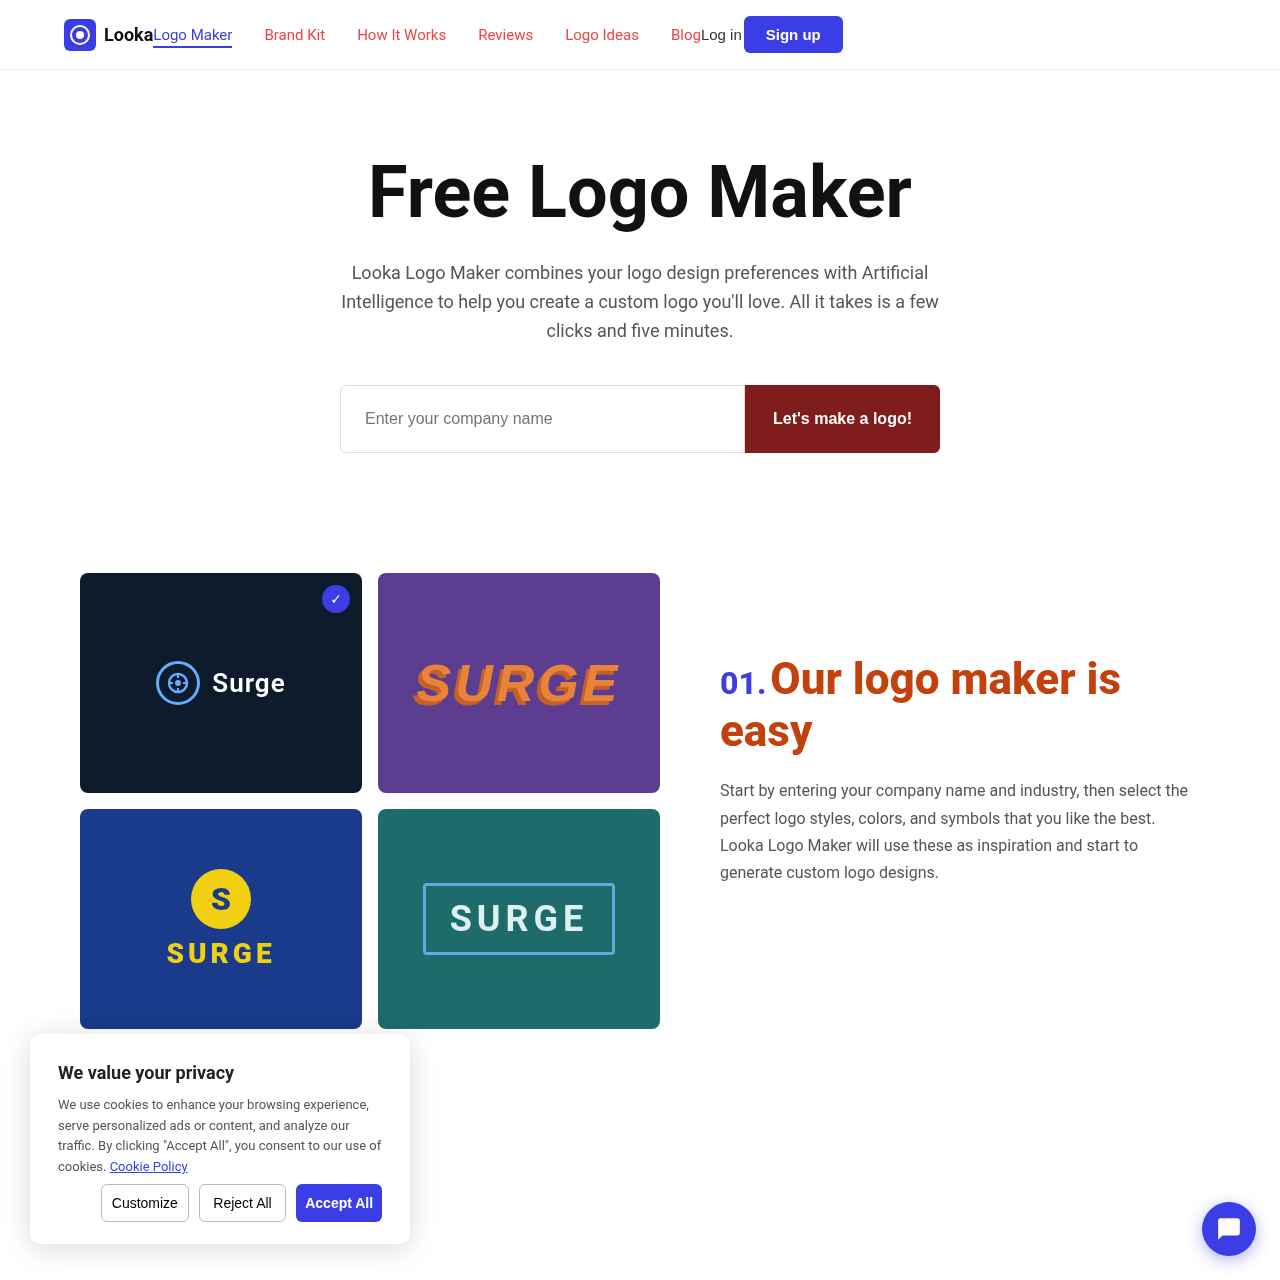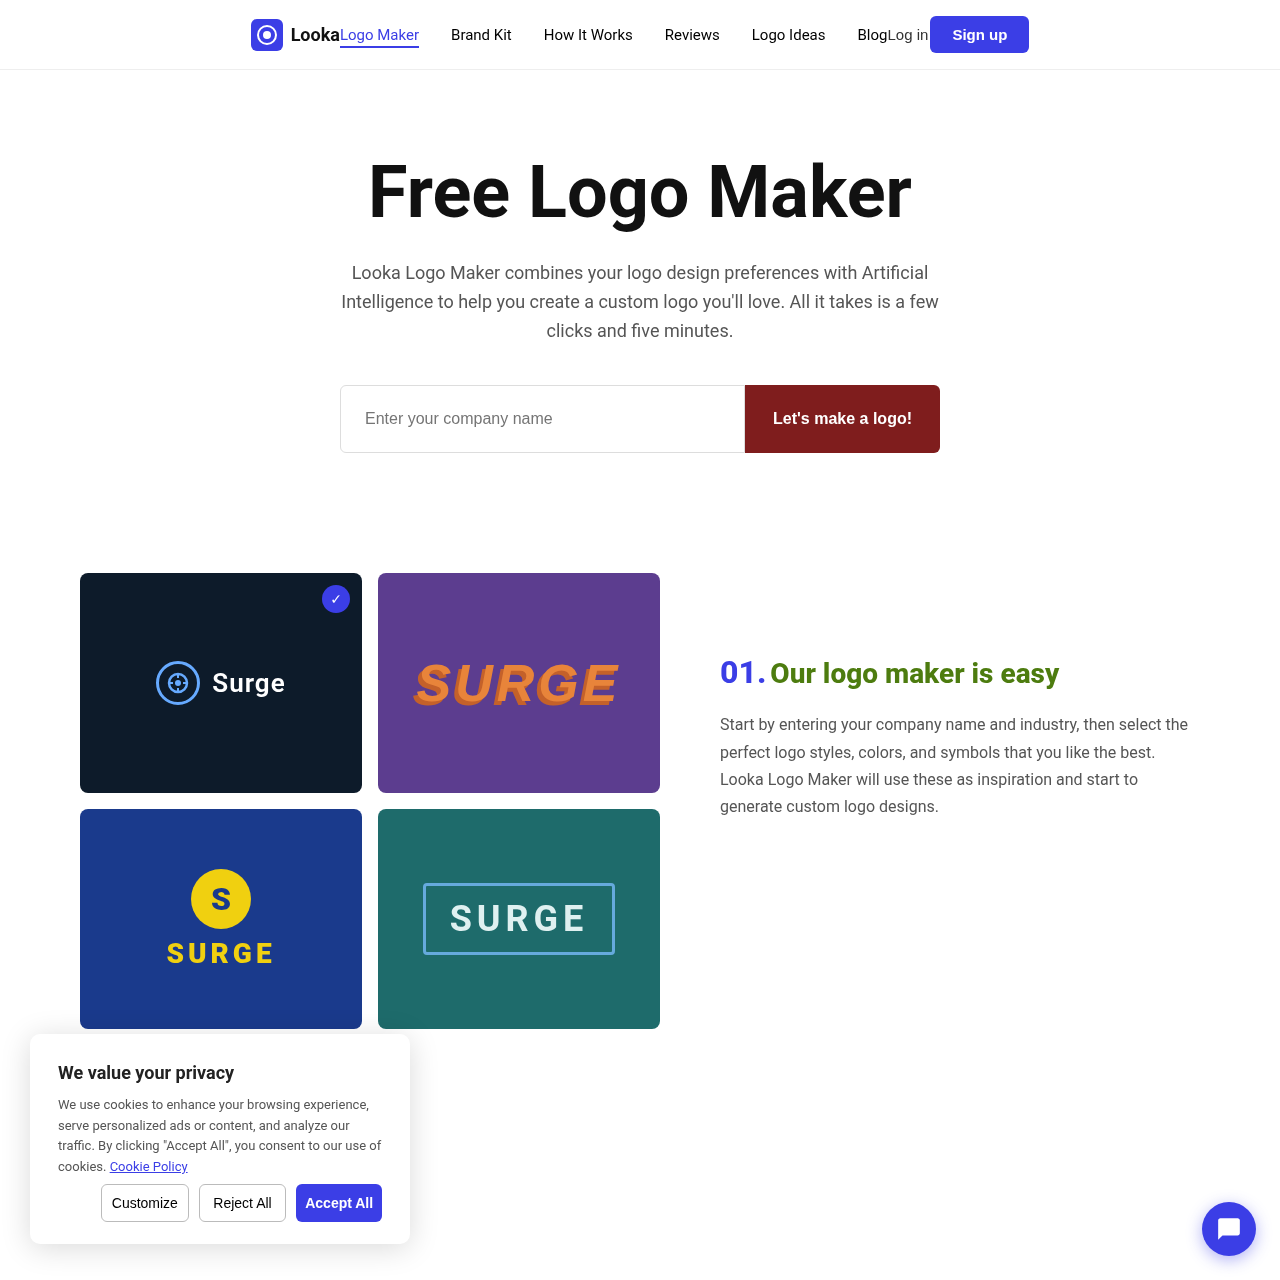--- a/index.html
+++ b/index.html
@@ -1,32 +1,32 @@
 <!DOCTYPE html>
 <html><head>
   <meta charset="utf-8">
   <style>
     * { margin: 0; padding: 0; box-sizing: border-box; }
     body { font-family: -apple-system, BlinkMacSystemFont, 'Segoe UI', Roboto, sans-serif; background: #fff; color: #222; }
 
     
     nav {
-      display: flex; align-items: center; justify-content: center;
+      display: flex; align-items: center; justify-content: flex-start;
       padding: 0 64px; height: 70px; border-bottom: 1px solid #eee;
       position: sticky; top: 0; background: #fff; z-index: 100;
     }
     .nav-logo { display: flex; align-items: center; gap: 8px; text-decoration: none; }
     .nav-logo-icon {
       width: 32px; height: 32px; background: #3b3ee6;
       border-radius: 6px; display: flex; align-items: center; justify-content: center;
       color: white; font-weight: bold; font-size: 14px;
     }
     .nav-logo-text { font-weight: 700; font-size: 18px; color: #111; }
     .nav-links { display: flex; gap: 32px; list-style: none; }
-    .nav-links a { text-decoration: none; color: #000000; font-size: 15px; }
+    .nav-links a { text-decoration: none; color: #ef4444; font-size: 15px; }
     .nav-links a.active { color: #3b3ee6; border-bottom: 2px solid #3b3ee6; padding-bottom: 2px; }
     .nav-auth { display: flex; align-items: center; gap: 2px; }
     .btn-login { background: none; border: none; cursor: pointer; font-size: 15px; color: #333; }
     .btn-signup {
       background: #3b3ee6; color: white; border: none; border-radius: 6px;
       padding: 10px 22px; font-size: 15px; cursor: pointer; font-weight: 600;
     }
 
     
     .hero {
@@ -95,21 +95,21 @@
 
     
     .surge-box {
       border: 3px solid #6ad; padding: 12px 24px; border-radius: 4px;
     }
     .surge-text-4 { color: #dff0f0; font-size: 36px; font-weight: 700; letter-spacing: 5px; }
 
     
     .section-info { flex: 1; padding-top: 80px; }
     .section-num { color: #3b3ee6; font-size: 32px; font-weight: 800; }
-    .section-title { display: inline; font-size: 28px; font-weight: 800; color: #4d7c0f; }
+    .section-title { display: inline; font-size: 44px; font-weight: 800; color: #c2410c; }
     .section-desc { margin-top: 20px; font-size: 16px; color: #555; line-height: 1.7; }
 
     
     .cookie-banner {
       position: fixed; bottom: 36px; left: 30px;
       background: white; border-radius: 10px; padding: 28px 28px 22px;
       box-shadow: 0 4px 30px rgba(0,0,0,0.15); max-width: 380px; z-index: 999;
     }
     .cookie-title { font-size: 18px; font-weight: 700; margin-bottom: 12px; }
     .cookie-text { font-size: 13px; color: #555; line-height: 1.6; margin-bottom: 6px; }

